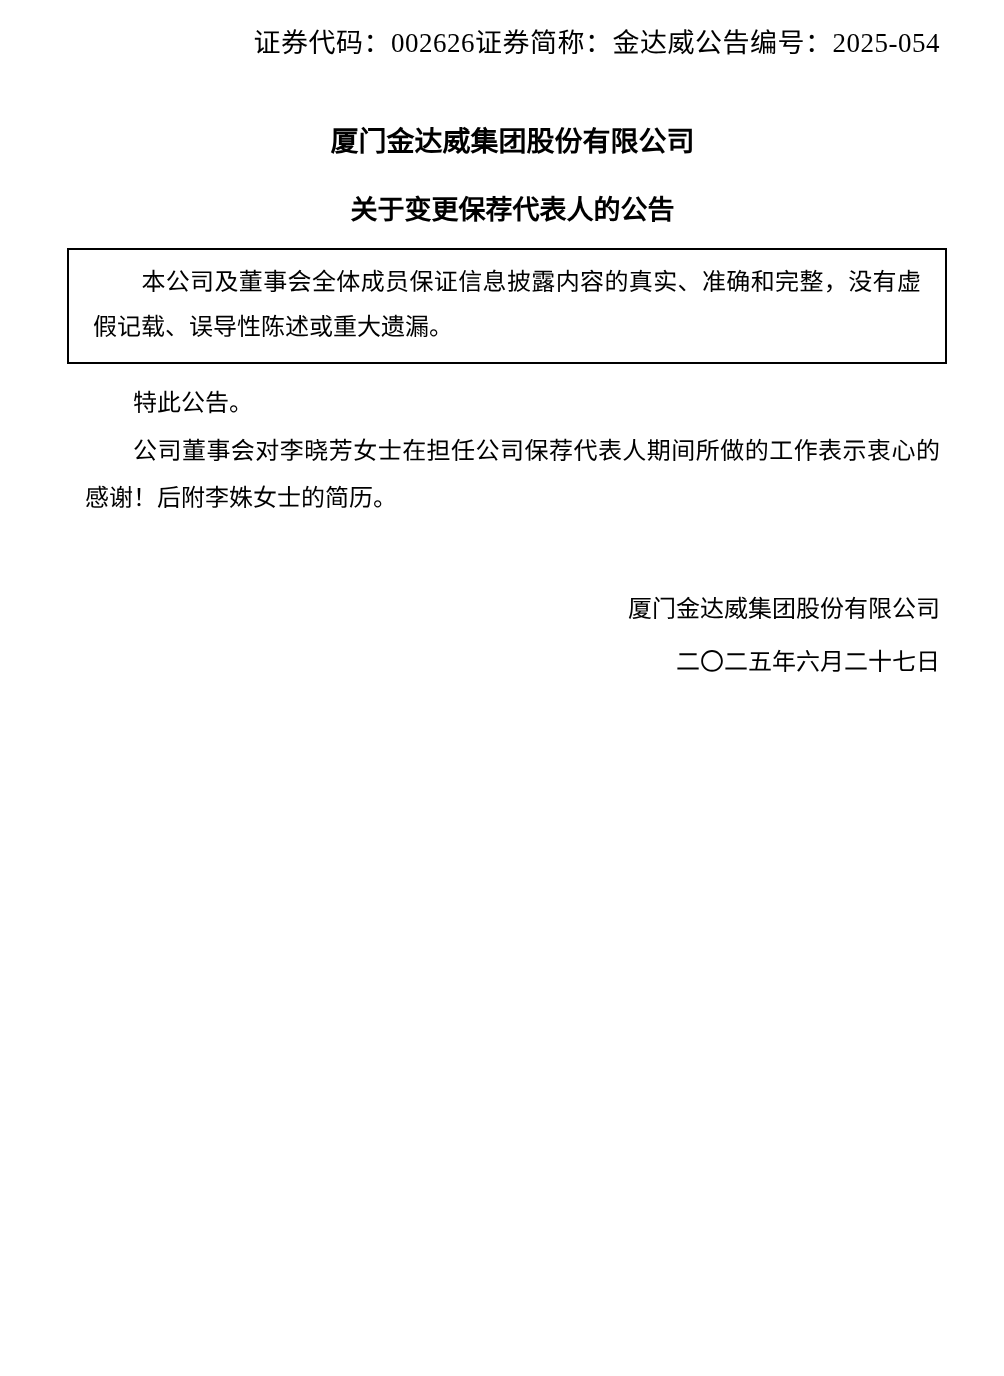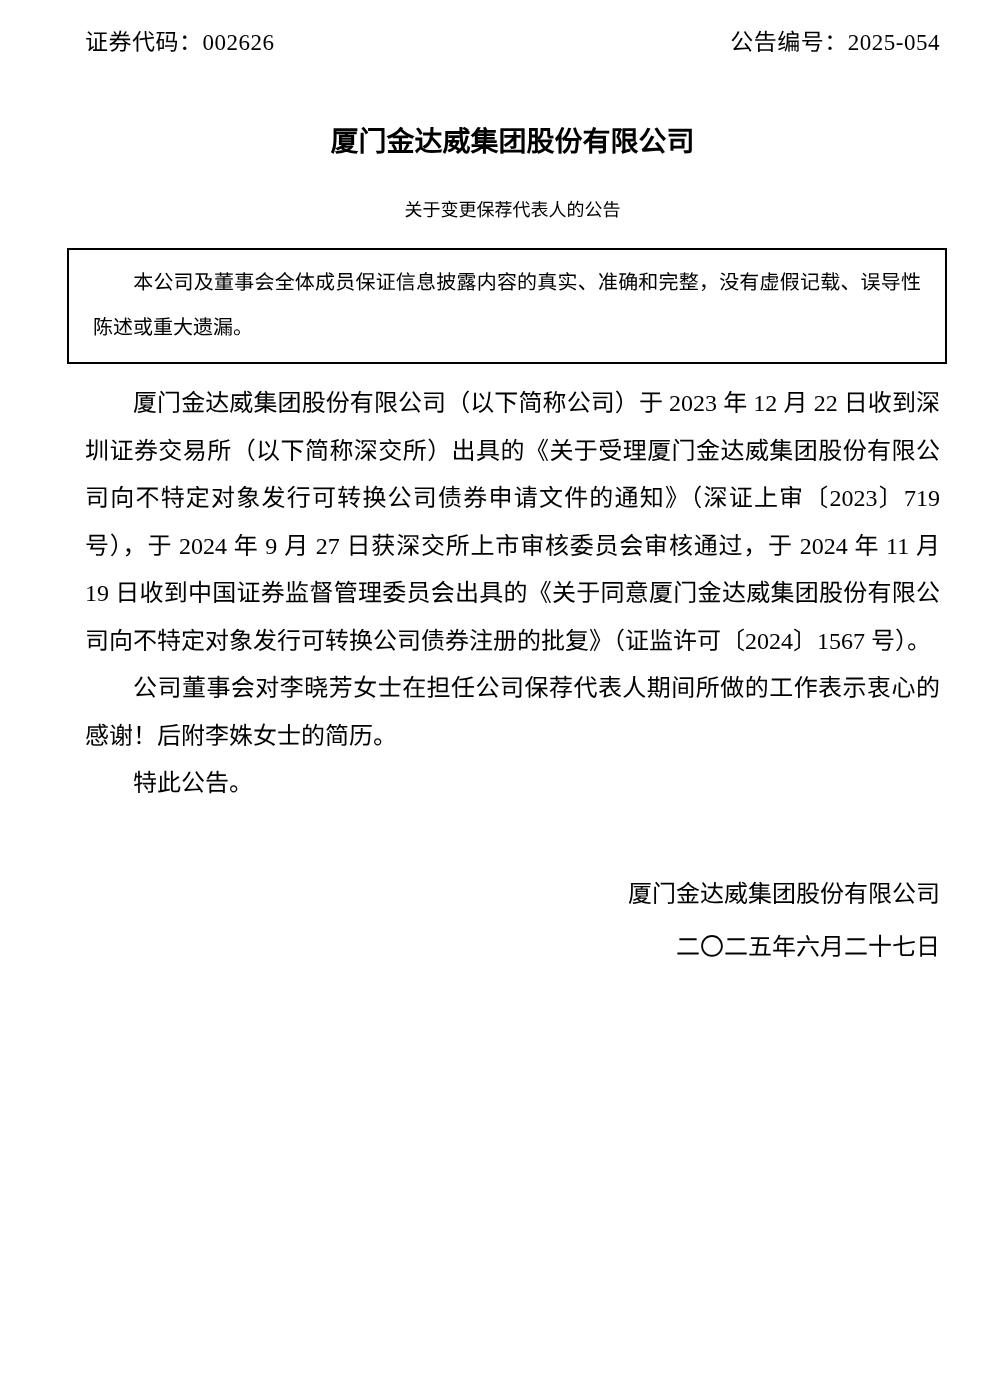--- a/index.html
+++ b/index.html
@@ -17,47 +17,47 @@
   }
   .page {
     box-sizing: border-box;
     width: 1004px;
     height: 1376px;
     padding: 28px 64px 0 85px; 
   }
   
   .doc-header {
     display: flex;
-    justify-content: space-between;
-    font-size: 23px;
+    justify-content: flex-end;
+    font-size: 27px;
     line-height: 30px;
     white-space: nowrap;
   }
   .doc-header .seg { letter-spacing: 0.5px; }
   
   .title-block { text-align: center; }
   .title-company {
     margin-top: 68px;
     font-size: 28px;
     font-weight: bold;
     line-height: 32px;
   }
   .title-subject {
     margin-top: 37px;
-    font-size: 18px;
-    font-weight: normal;
+    font-size: 27px;
+    font-weight: bold;
     line-height: 30px;
   }
   
   .disclaimer-box {
     box-sizing: border-box;
     margin: 23px -7px 0 -18px; 
     border: 2px solid #000000;
     padding: 10px 24px 12px 24px;
-    font-size: 20px;
+    font-size: 24px;
     line-height: 45px;
     text-align: justify;
   }
   .disclaimer-box .indent { display: inline-block; width: 2em; }
   
   .doc-body {
     margin-top: 16px;
     font-size: 24px;
     line-height: 47.5px;
     text-align: justify;
@@ -75,36 +75,36 @@
   }
   .signature div { white-space: nowrap; }
 </style>
 </head>
 <body>
 
 <div class="page">
 
   <div class="doc-header">
     <span class="seg"><span>证券代码：</span><span>002626</span></span>
+    <span class="seg"><span>证券简称：</span><span>金达威</span></span>
     <span class="seg"><span>公告编号：</span><span>2025-054</span></span>
   </div>
 
   <div class="title-block">
     <div class="title-company">厦门金达威集团股份有限公司</div>
     <div class="title-subject">关于变更保荐代表人的公告</div>
   </div>
 
   <div class="disclaimer-box">
     <span class="indent"></span><span>本公司及董事会全体成员保证信息披露内容的真实、准确和完整，没有虚假记载、误导性陈述或重大遗漏。</span>
   </div>
 
   <div class="doc-body">
-    <p>厦门金达威集团股份有限公司（以下简称公司）于 2023 年 12 月 22 日收到深圳证券交易所（以下简称深交所）出具的《关于受理厦门金达威集团股份有限公司向不特定对象发行可转换公司债券申请文件的通知》（深证上审〔2023〕719 号），于 2024 年 9 月 27 日获深交所上市审核委员会审核通过，于 2024 年 11 月 19 日收到中国证券监督管理委员会出具的《关于同意厦门金达威集团股份有限公司向不特定对象发行可转换公司债券注册的批复》（证监许可〔2024〕1567 号）。</p>
+    <p>特此公告。</p>
     <p>公司董事会对李晓芳女士在担任公司保荐代表人期间所做的工作表示衷心的感谢！后附李姝女士的简历。</p>
-    <p>特此公告。</p>
   </div>
 
   <div class="signature">
     <div>厦门金达威集团股份有限公司</div>
     <div>二〇二五年六月二十七日</div>
   </div>
 
 </div>
 
 </body></html>

